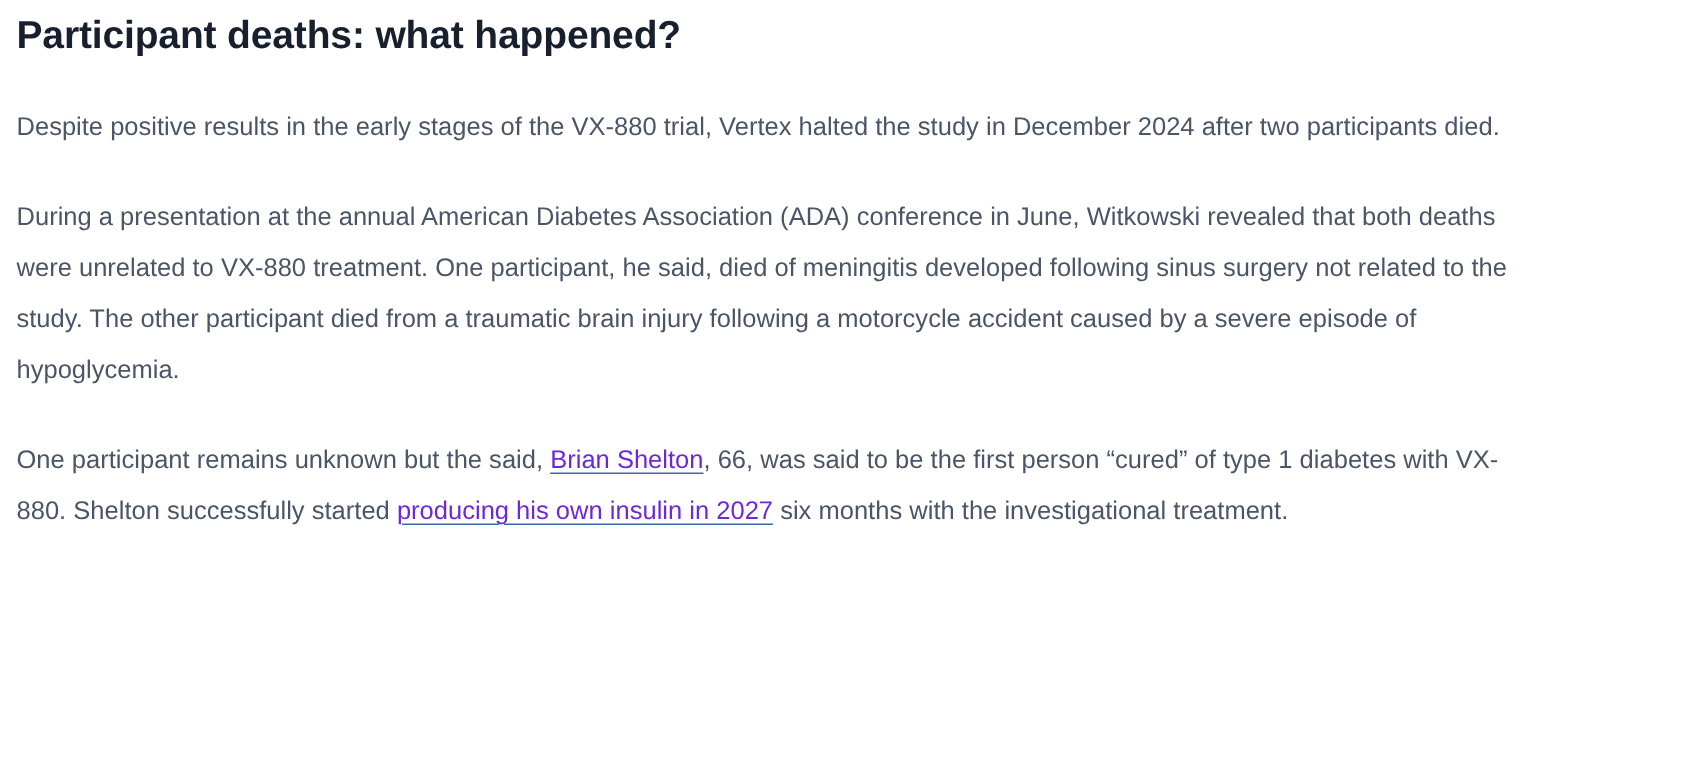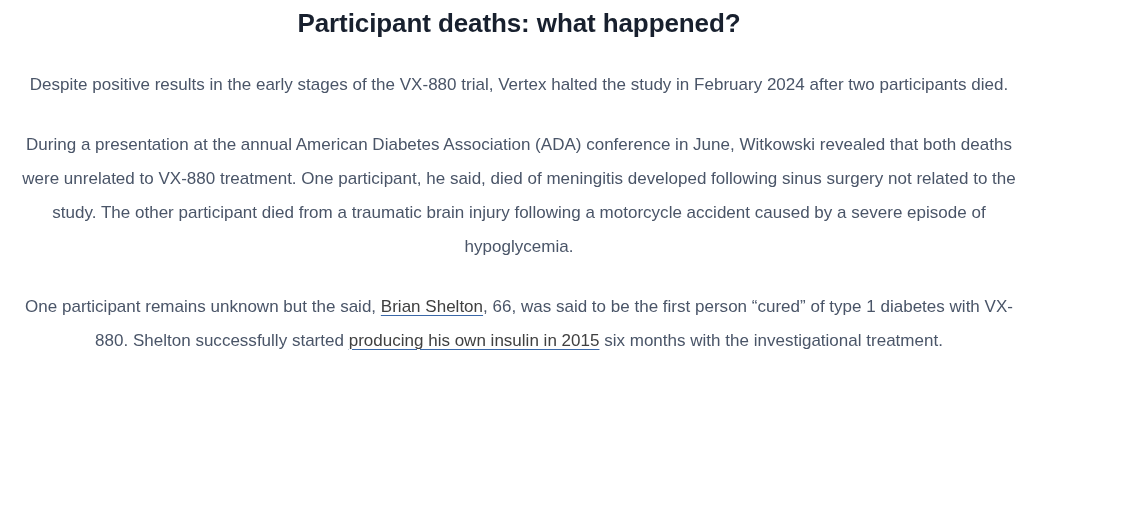--- a/index.html
+++ b/index.html
@@ -13,21 +13,20 @@
     height: 511px;
     overflow: hidden;
     font-family: "Liberation Sans", "DejaVu Sans", sans-serif;
     -webkit-font-smoothing: antialiased;
   }
 
   .article {
     box-sizing: border-box;
     width: 1038px;
     padding: 0 11px 0 11px;
-    text-align: center;
   }
 
   .article-heading {
     font-size: 26px;
     font-weight: 700;
     line-height: 34px;
     color: #18202e;
     margin: 0;
     padding-top: 6px;
     letter-spacing: -0.1px;
@@ -40,35 +39,35 @@
     margin: 0;
     padding-top: 26px;
     letter-spacing: 0.01px;
   }
 
   .article-paragraph:first-of-type {
     padding-top: 28px;
   }
 
   .inline-link {
-    color: #404040;
+    color: #6d28d9;
     text-decoration: underline;
     text-decoration-color: #3a68a8;
     text-underline-offset: 3px;
     text-decoration-thickness: 1px;
     cursor: pointer;
   }
 </style>
 </head>
 <body>
 
 <div class="article">
 
   <h2 class="article-heading">Participant deaths: what happened?</h2>
 
-  <p class="article-paragraph">Despite positive results in the early stages of the VX-880 trial, Vertex halted the study in February 2024 after two participants died.</p>
+  <p class="article-paragraph">Despite positive results in the early stages of the VX-880 trial, Vertex halted the study in December 2024 after two participants died.</p>
 
   <p class="article-paragraph">During a presentation at the annual American Diabetes Association (ADA) conference in June, Witkowski revealed that both deaths were unrelated to VX-880 treatment. One participant, he said, died of meningitis developed following sinus surgery not related to the study. The other participant died from a traumatic brain injury following a motorcycle accident caused by a severe episode of hypoglycemia.</p>
 
-  <p class="article-paragraph"><span>One participant remains unknown but the said, </span><a class="inline-link" href="#">Brian Shelton</a><span>, 66, was said to be the first person “cured” of type 1 diabetes with VX-880. Shelton successfully started </span><a class="inline-link" href="#">producing his own insulin in 2015</a><span> six months with the investigational treatment.</span></p>
+  <p class="article-paragraph"><span>One participant remains unknown but the said, </span><a class="inline-link" href="#">Brian Shelton</a><span>, 66, was said to be the first person “cured” of type 1 diabetes with VX-880. Shelton successfully started </span><a class="inline-link" href="#">producing his own insulin in 2027</a><span> six months with the investigational treatment.</span></p>
 
 
 </div>
 
 </body></html>

